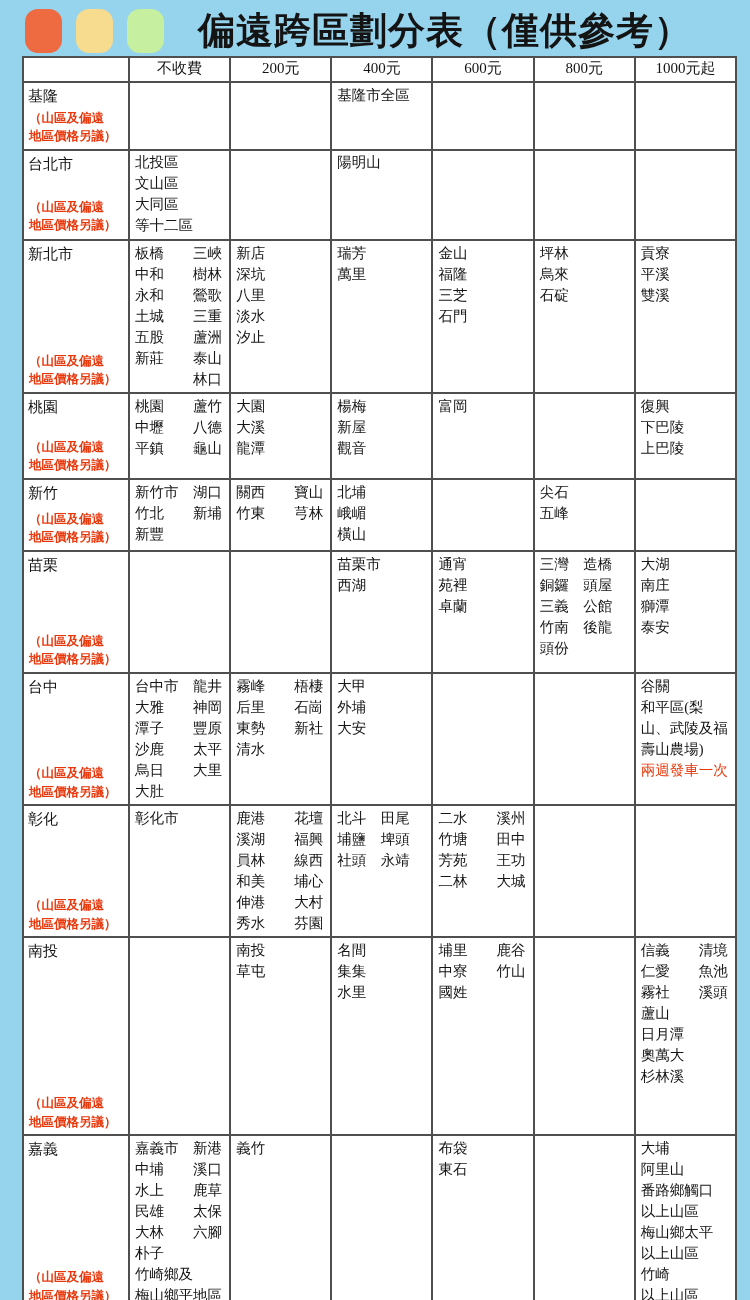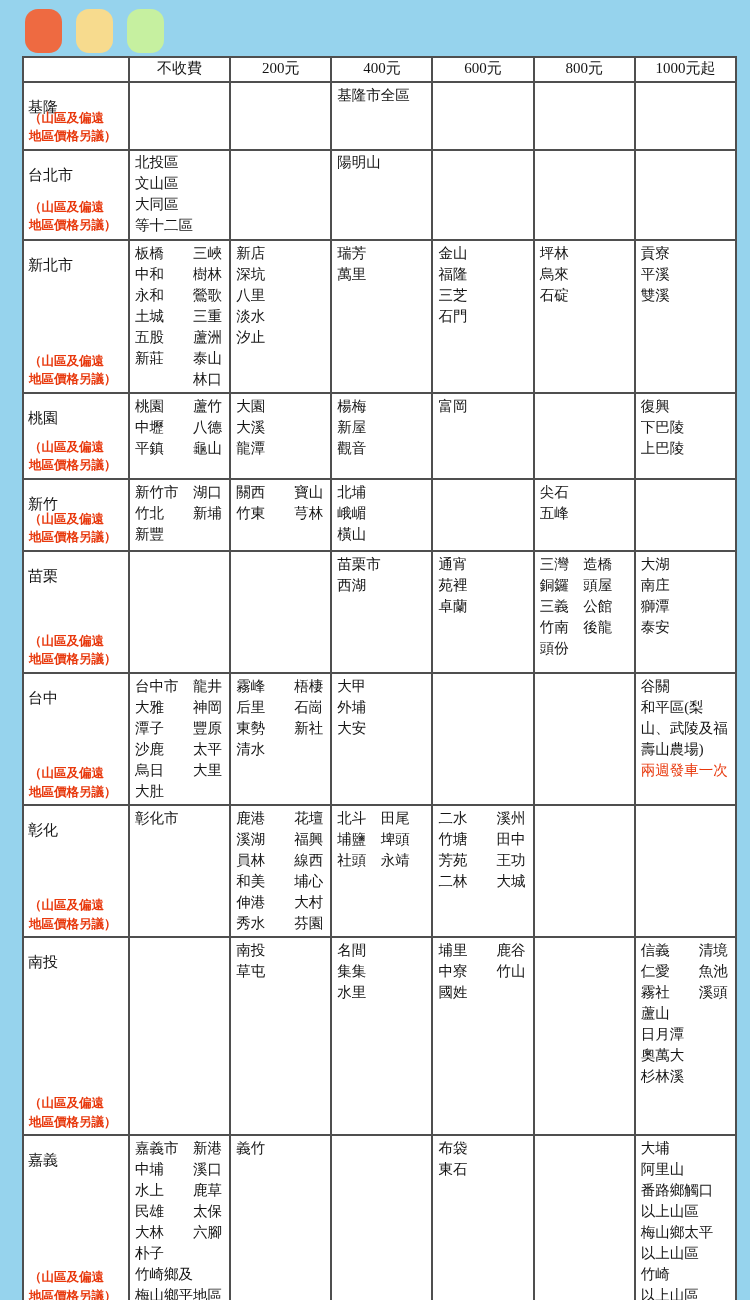--- a/index.html
+++ b/index.html
@@ -46,37 +46,38 @@
     text-align:center;padding:1px 8px;
   }
   thead th:first-child{width:106px;}
   td .line{
     font-size:14.5px;line-height:1.45;
     white-space:pre-wrap;
   }
   .red{color:var(--red);}
   th.rowhead{
     position:relative;text-align:left;font-weight:normal;
-    padding:14px 4px;
+    padding:3px 4px;
   }
   .rowlabel{font-size:15px;padding-top:1px;}
   .rownote{
     position:absolute;left:5px;bottom:3px;
     color:var(--red);font-size:12.5px;line-height:1.5;
     font-weight:600;white-space:nowrap;
   }
 </style>
 </head>
 <body>
 
 <div class="page">
   <div class="titlebar">
     <span class="chip" style="background: rgb(238, 106, 65);"></span>
     <span class="chip" style="background: rgb(247, 219, 142);"></span>
     <span class="chip" style="background: rgb(198, 240, 160);"></span>
+    <h1 class="title">偏遠跨區劃分表（僅供參考）</h1>
   </div>
 
   <table>
     <thead>
       <tr id="header-row">
           <th></th>
           <th>不收費</th>
           <th>200元</th>
           <th>400元</th>
           <th>600元</th>

